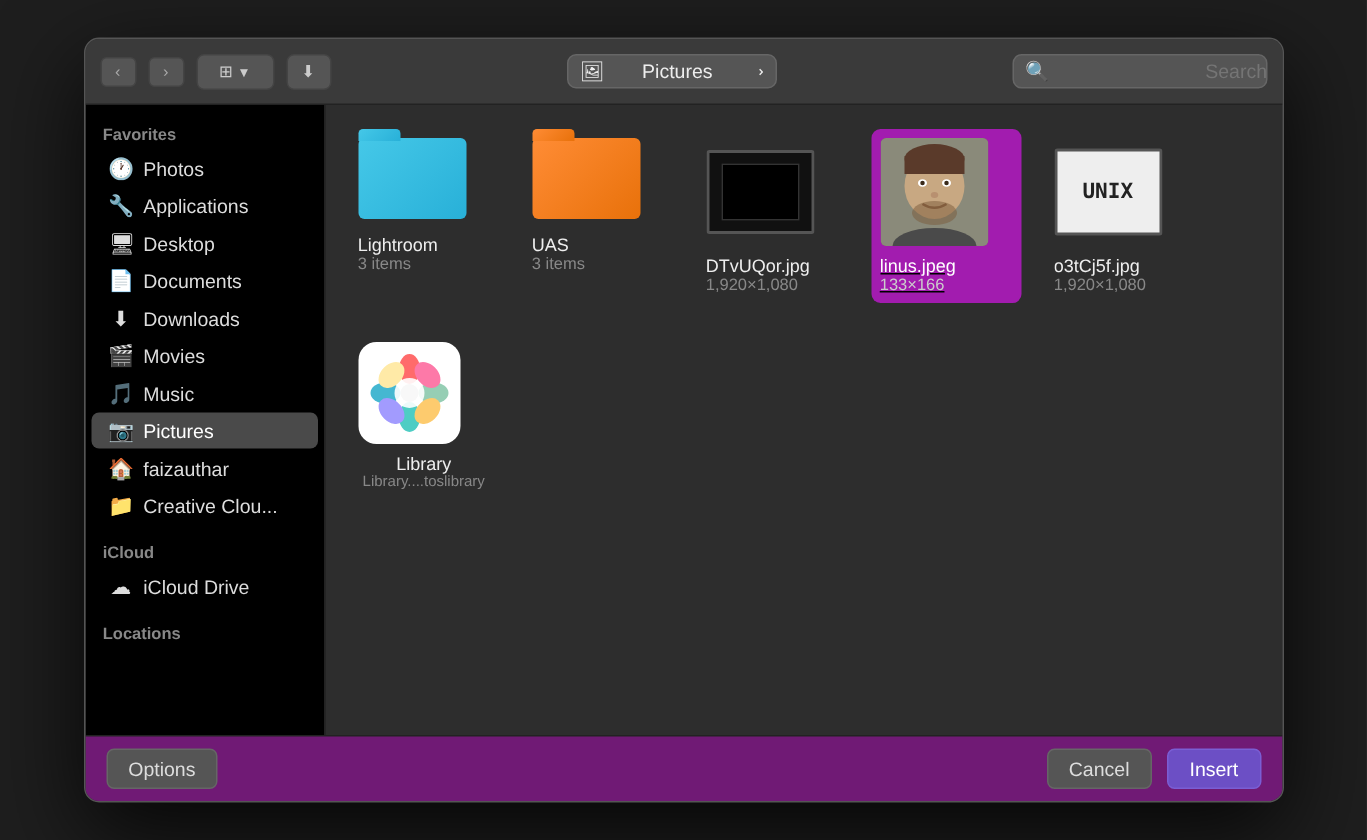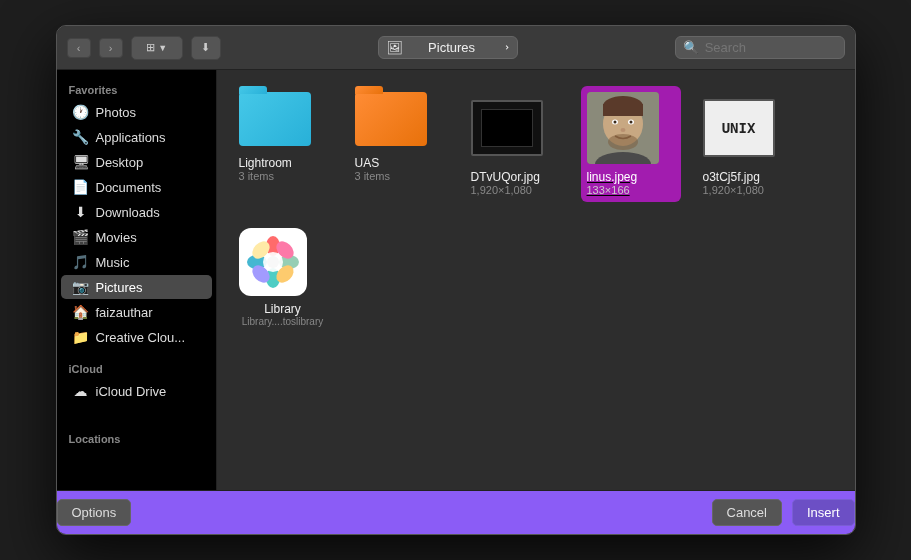--- a/index.html
+++ b/index.html
@@ -99,20 +99,21 @@
       gap: 5px;
       width: 170px;
     }
     .search-bar input {
       background: transparent;
       border: none;
       outline: none;
       color: #e5e5e5;
       font-size: 13px;
       width: 140px;
+      text-align: right;
     }
     
     .main {
       display: flex;
       flex: 1;
       overflow: hidden;
     }
     
     .sidebar {
       width: 160px;
@@ -280,25 +281,25 @@
       overflow: hidden;
       margin-bottom: 6px;
     }
     .photos-flower {
       width: 56px;
       height: 56px;
     }
     
     .bottombar {
       height: 44px;
-      background: #8b5cf6;
+      background: #701a75;
       border-top: 1px solid #222;
       display: flex;
       align-items: center;
-      padding: 0 0;
+      padding: 0 14px;
       gap: 10px;
       flex-shrink: 0;
     }
     .btn {
       padding: 5px 14px;
       border-radius: 5px;
       border: 1px solid #666;
       background: #555;
       color: #ddd;
       font-size: 13px;
@@ -391,21 +392,21 @@
         <span class="sidebar-icon">📁</span>
         <span>Creative Clou...</span>
       </div>
 
       <div class="sidebar-section-label" style="margin-top:8px;">iCloud</div>
       <div class="sidebar-item">
         <span class="sidebar-icon">☁</span>
         <span>iCloud Drive</span>
       </div>
 
-      <div class="sidebar-section-label" style="margin-top:24px;">Locations</div>
+      <div class="sidebar-section-label" style="margin-top:8px;">Locations</div>
     </div>
 
     <div class="file-area">
       <div class="file-grid">
 
         <div class="file-item">
           <div class="folder-thumb">
             <div class="folder-lightroom"></div>
           </div>
           <span class="file-name">Lightroom</span>

